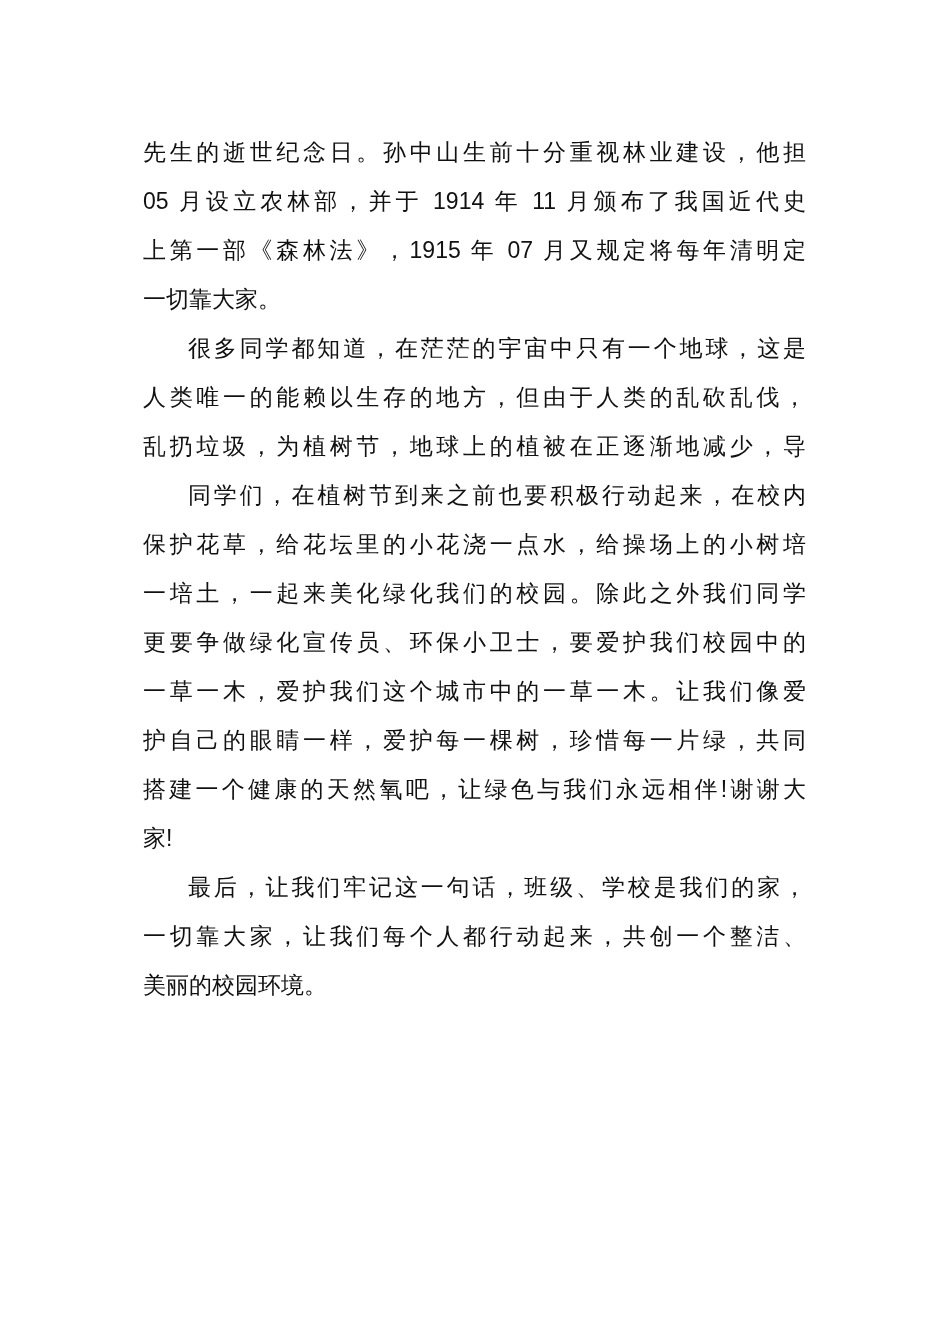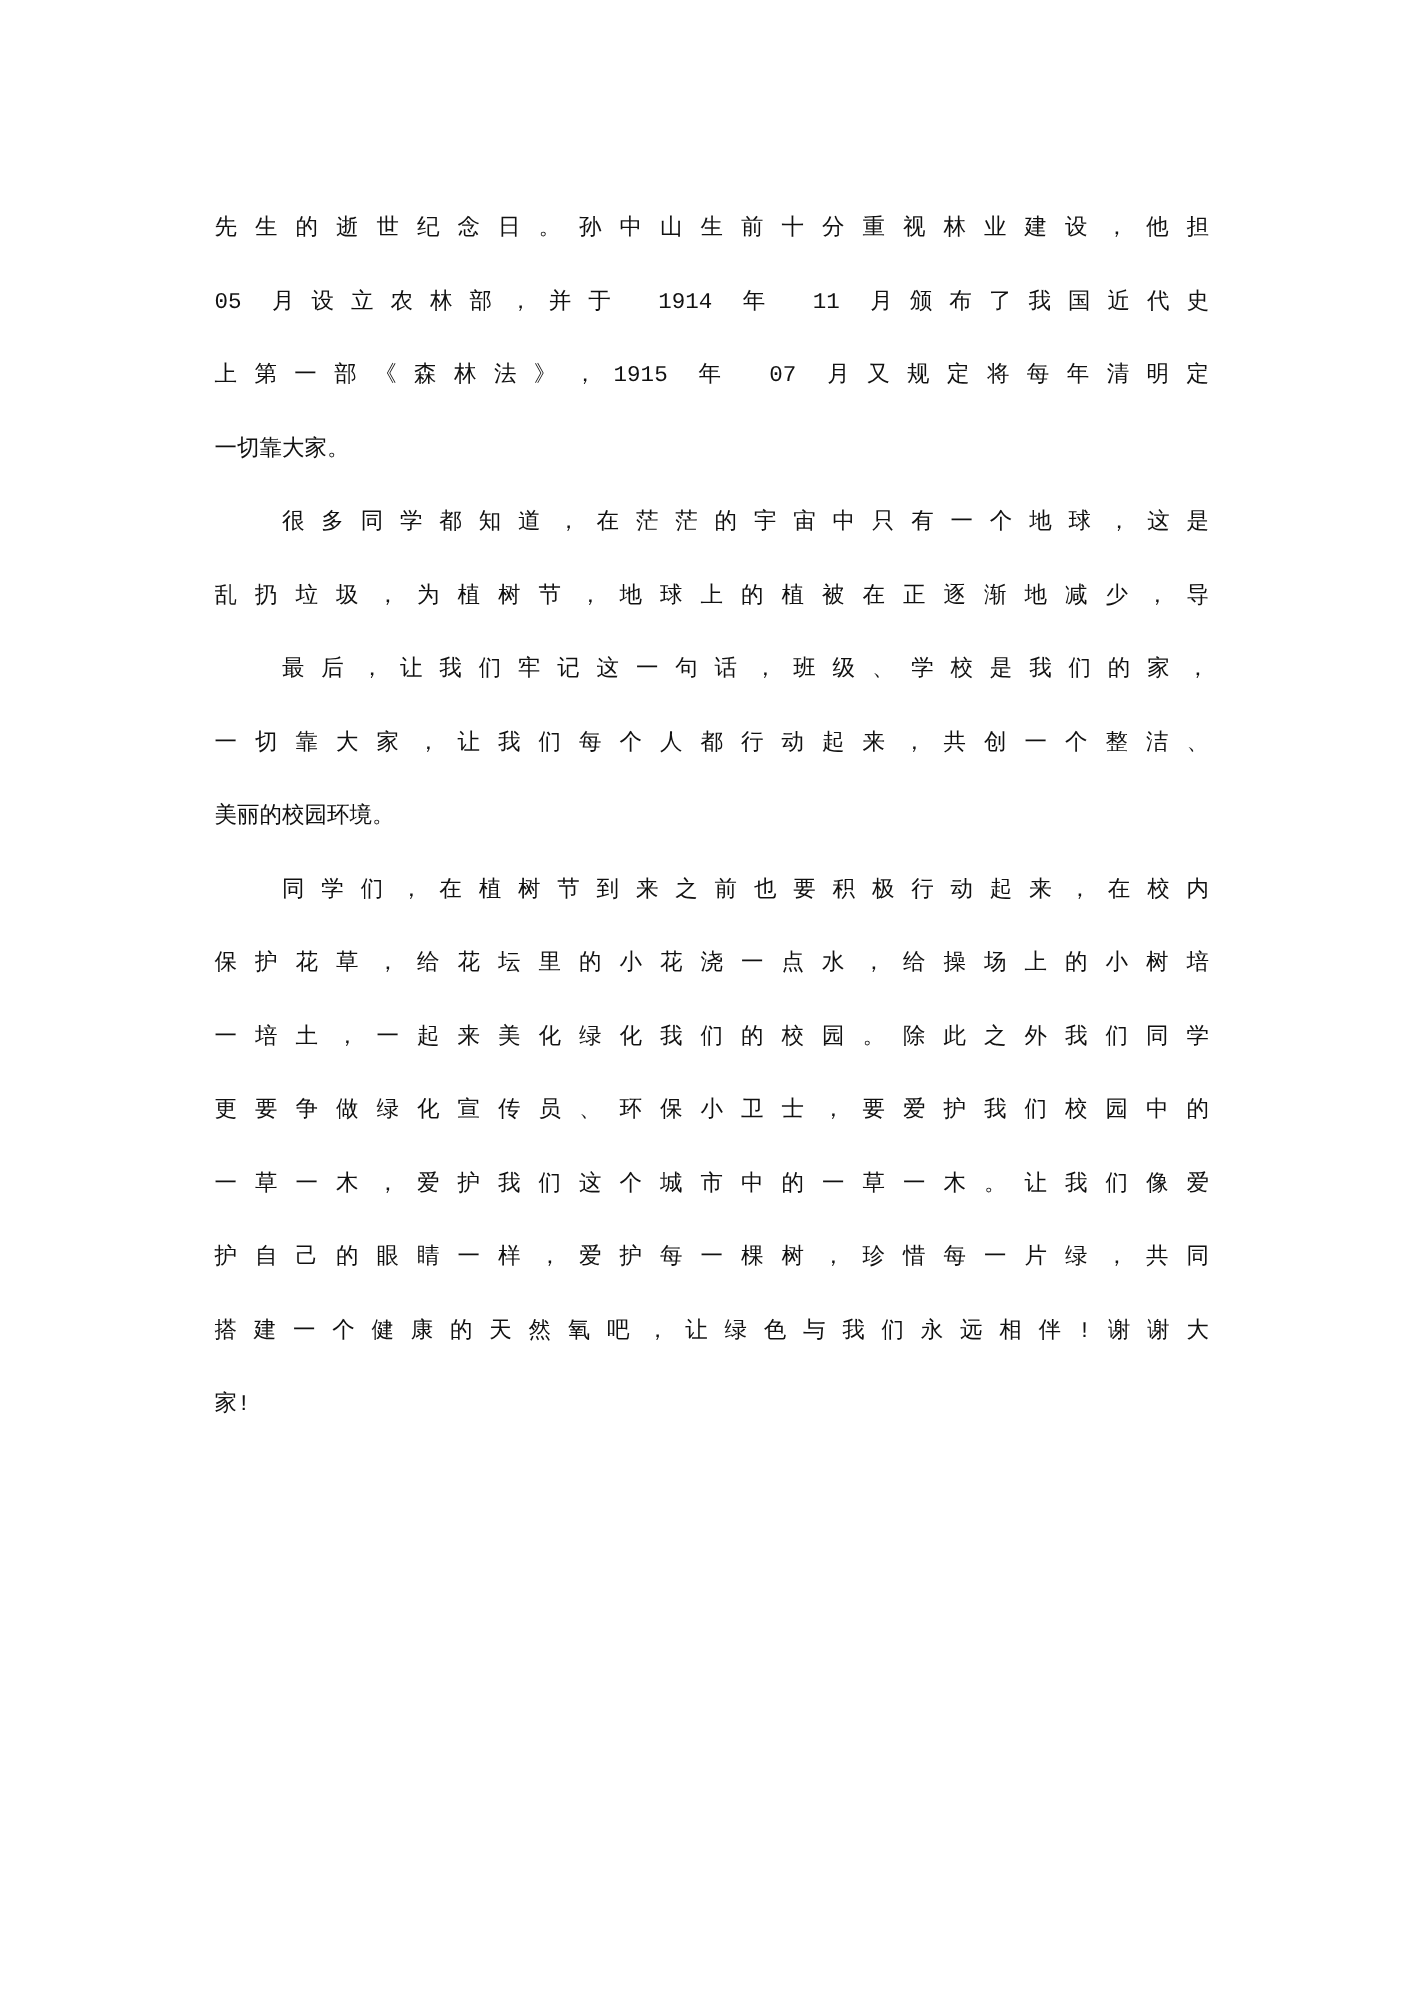--- a/index.html
+++ b/index.html
@@ -11,22 +11,22 @@
       width: 950px;
       height: 1344px;
       position: relative;
       overflow: hidden;
     }
     .page {
       position: absolute;
       left: 143px;
       top: 128px;
       width: 663px;
-      font-family: Liberation Mono, monospace;
-      font-size: 15px;
+      font-family: Liberation Sans, sans-serif;
+      font-size: 23px;
       color: #111111;
     }
     .paragraph {
       margin: 0;
     }
     .line {
       display: block;
       height: 49px;
       line-height: 49px;
       white-space: nowrap;
@@ -48,33 +48,34 @@
 
   <div class="paragraph">
     <span class="line">先生的逝世纪念日。孙中山生前十分重视林业建设，他担</span>
     <span class="line">05 月设立农林部，并于 1914 年 11 月颁布了我国近代史</span>
     <span class="line">上第一部《森林法》，1915 年 07 月又规定将每年清明定</span>
     <span class="line last">一切靠大家。</span>
   </div>
 
   <div class="paragraph">
     <span class="line indent">很多同学都知道，在茫茫的宇宙中只有一个地球，这是</span>
+    <span class="line">人类唯一的能赖以生存的地方，但由于人类的乱砍乱伐，</span>
     <span class="line">乱扔垃圾，为植树节，地球上的植被在正逐渐地减少，导</span>
-  </div>
-
-  <div class="paragraph">
-    <span class="line indent">最后，让我们牢记这一句话，班级、学校是我们的家，</span>
-    <span class="line">一切靠大家，让我们每个人都行动起来，共创一个整洁、</span>
-    <span class="line last">美丽的校园环境。</span>
   </div>
 
   <div class="paragraph">
     <span class="line indent">同学们，在植树节到来之前也要积极行动起来，在校内</span>
     <span class="line">保护花草，给花坛里的小花浇一点水，给操场上的小树培</span>
     <span class="line">一培土，一起来美化绿化我们的校园。除此之外我们同学</span>
     <span class="line">更要争做绿化宣传员、环保小卫士，要爱护我们校园中的</span>
     <span class="line">一草一木，爱护我们这个城市中的一草一木。让我们像爱</span>
     <span class="line">护自己的眼睛一样，爱护每一棵树，珍惜每一片绿，共同</span>
     <span class="line">搭建一个健康的天然氧吧，让绿色与我们永远相伴!谢谢大</span>
     <span class="line last">家!</span>
   </div>
 
+  <div class="paragraph">
+    <span class="line indent">最后，让我们牢记这一句话，班级、学校是我们的家，</span>
+    <span class="line">一切靠大家，让我们每个人都行动起来，共创一个整洁、</span>
+    <span class="line last">美丽的校园环境。</span>
+  </div>
+
 </div>
 
 </body></html>

